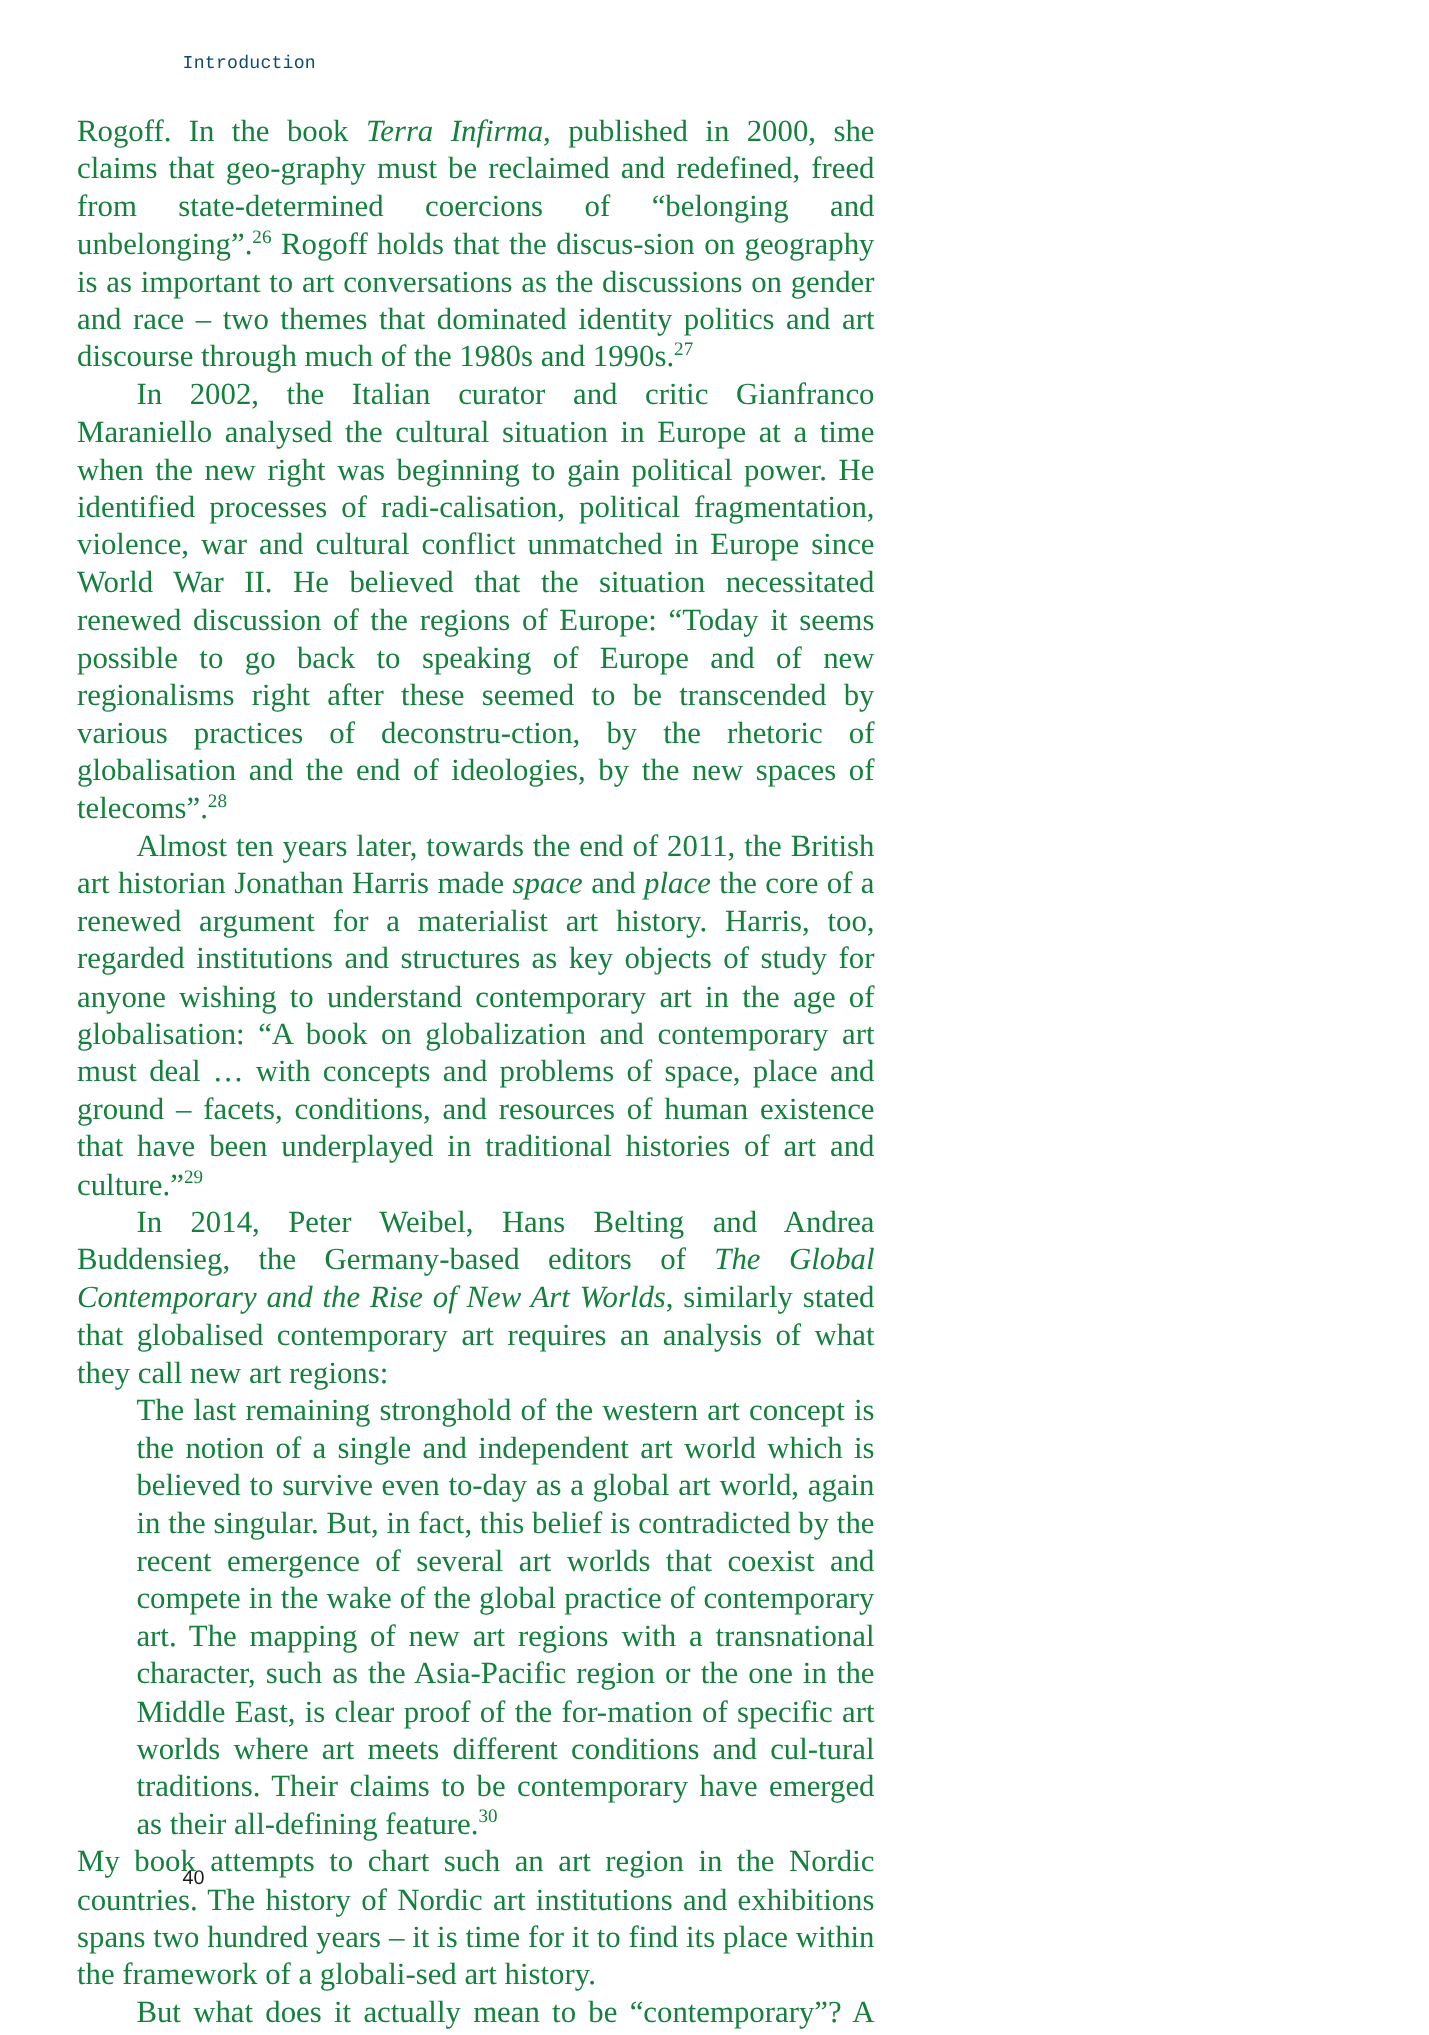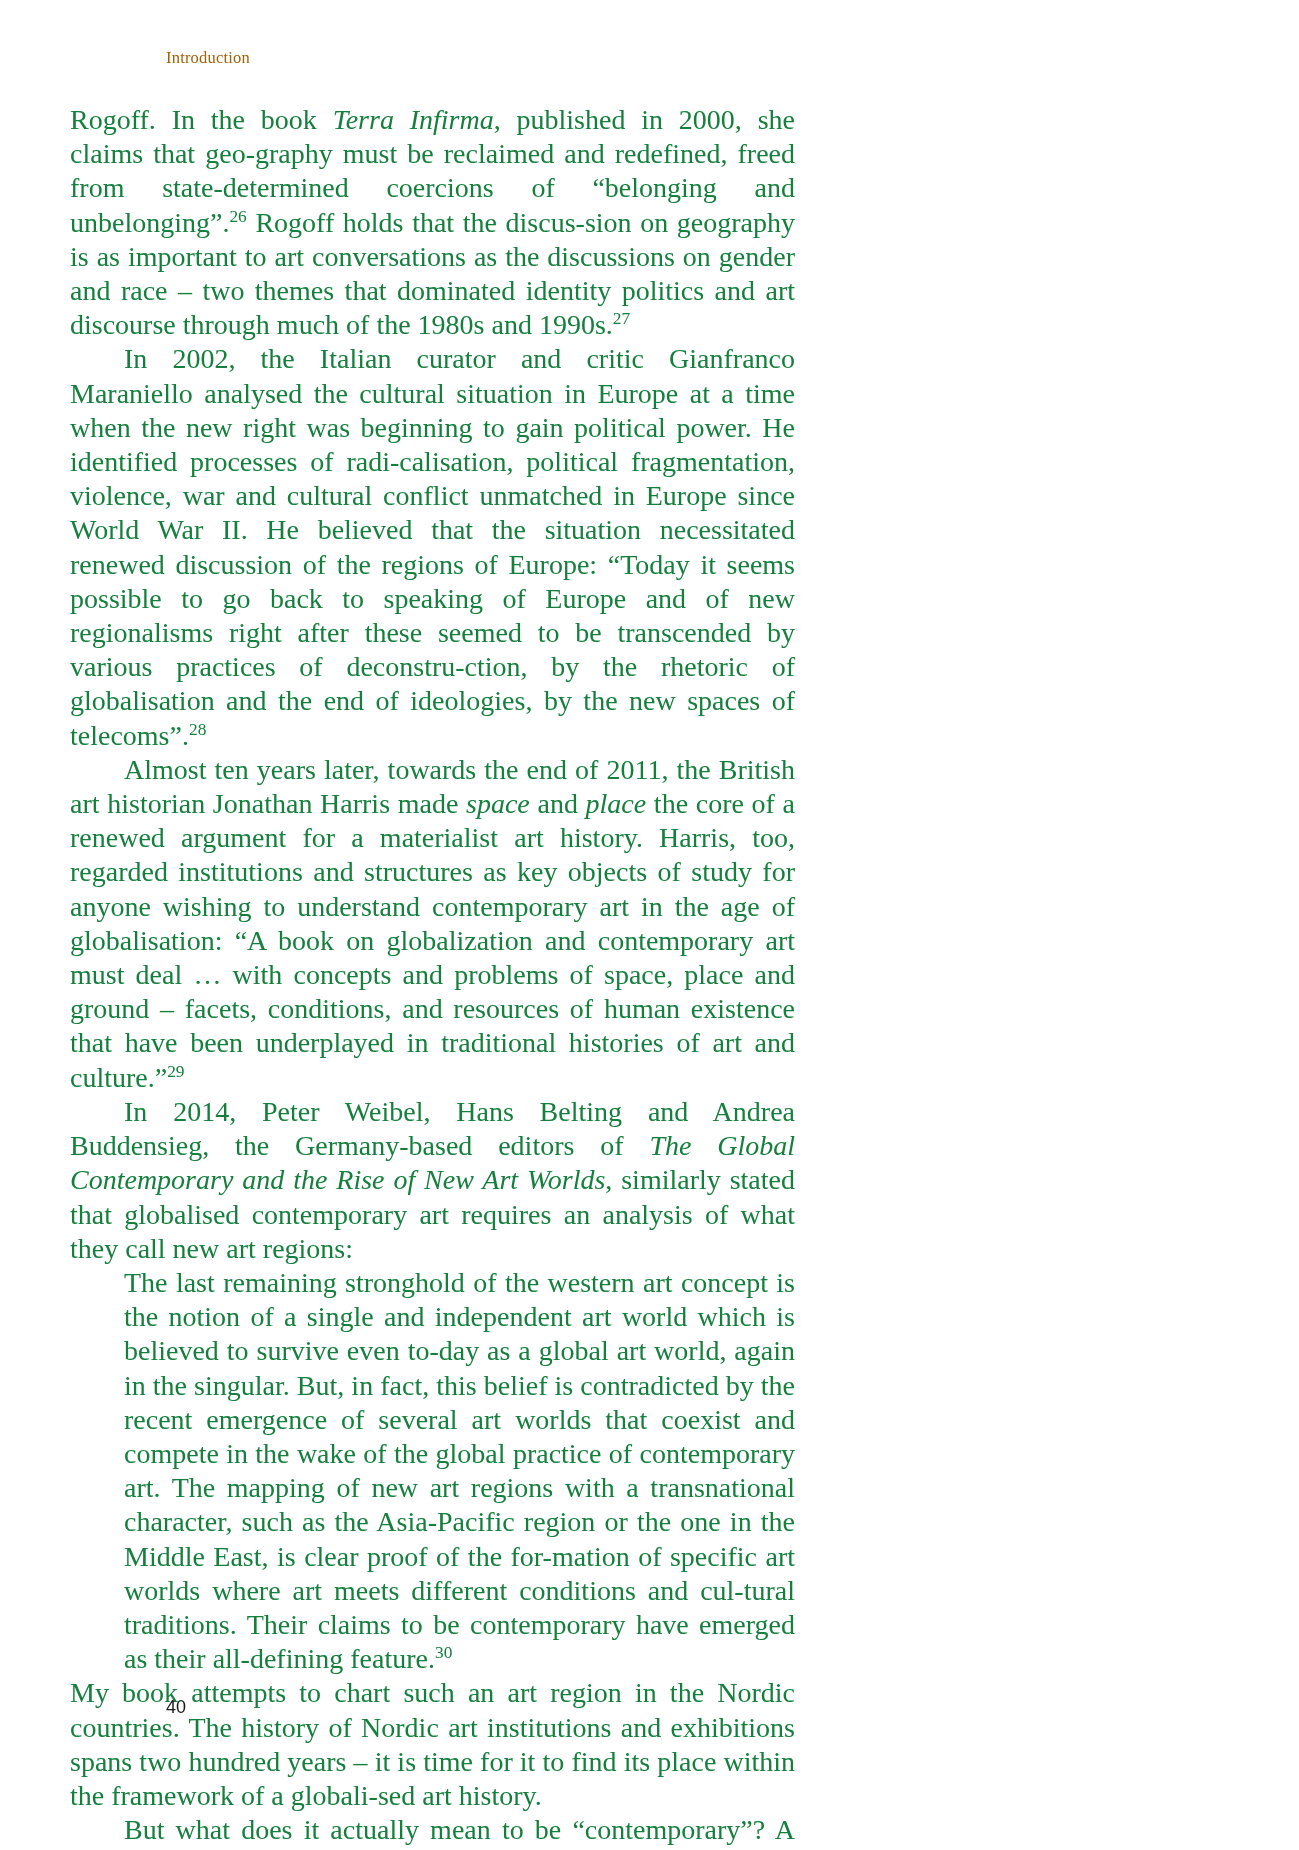--- a/index.html
+++ b/index.html
@@ -20,24 +20,24 @@
     left: 0;
     top: 0;
     width: 1299px;
     height: 1850px;
     background: #fff;
   }
   .running-head {
     position: absolute;
     left: 166px;
     top: 48px;
-    font-family: Liberation Serif, serif;
+    font-family: Liberation Mono, monospace;
     font-size: 16.5px;
     letter-spacing: 0.2px;
-    color: #a16207;
+    color: #0c4a6e;
   }
   .body-col {
     position: absolute;
     left: 70px;
     top: 103px;
     width: 725px;
     font-size: 28px;
     line-height: 34.2px;
     text-align: justify;
     text-justify: inter-word;

